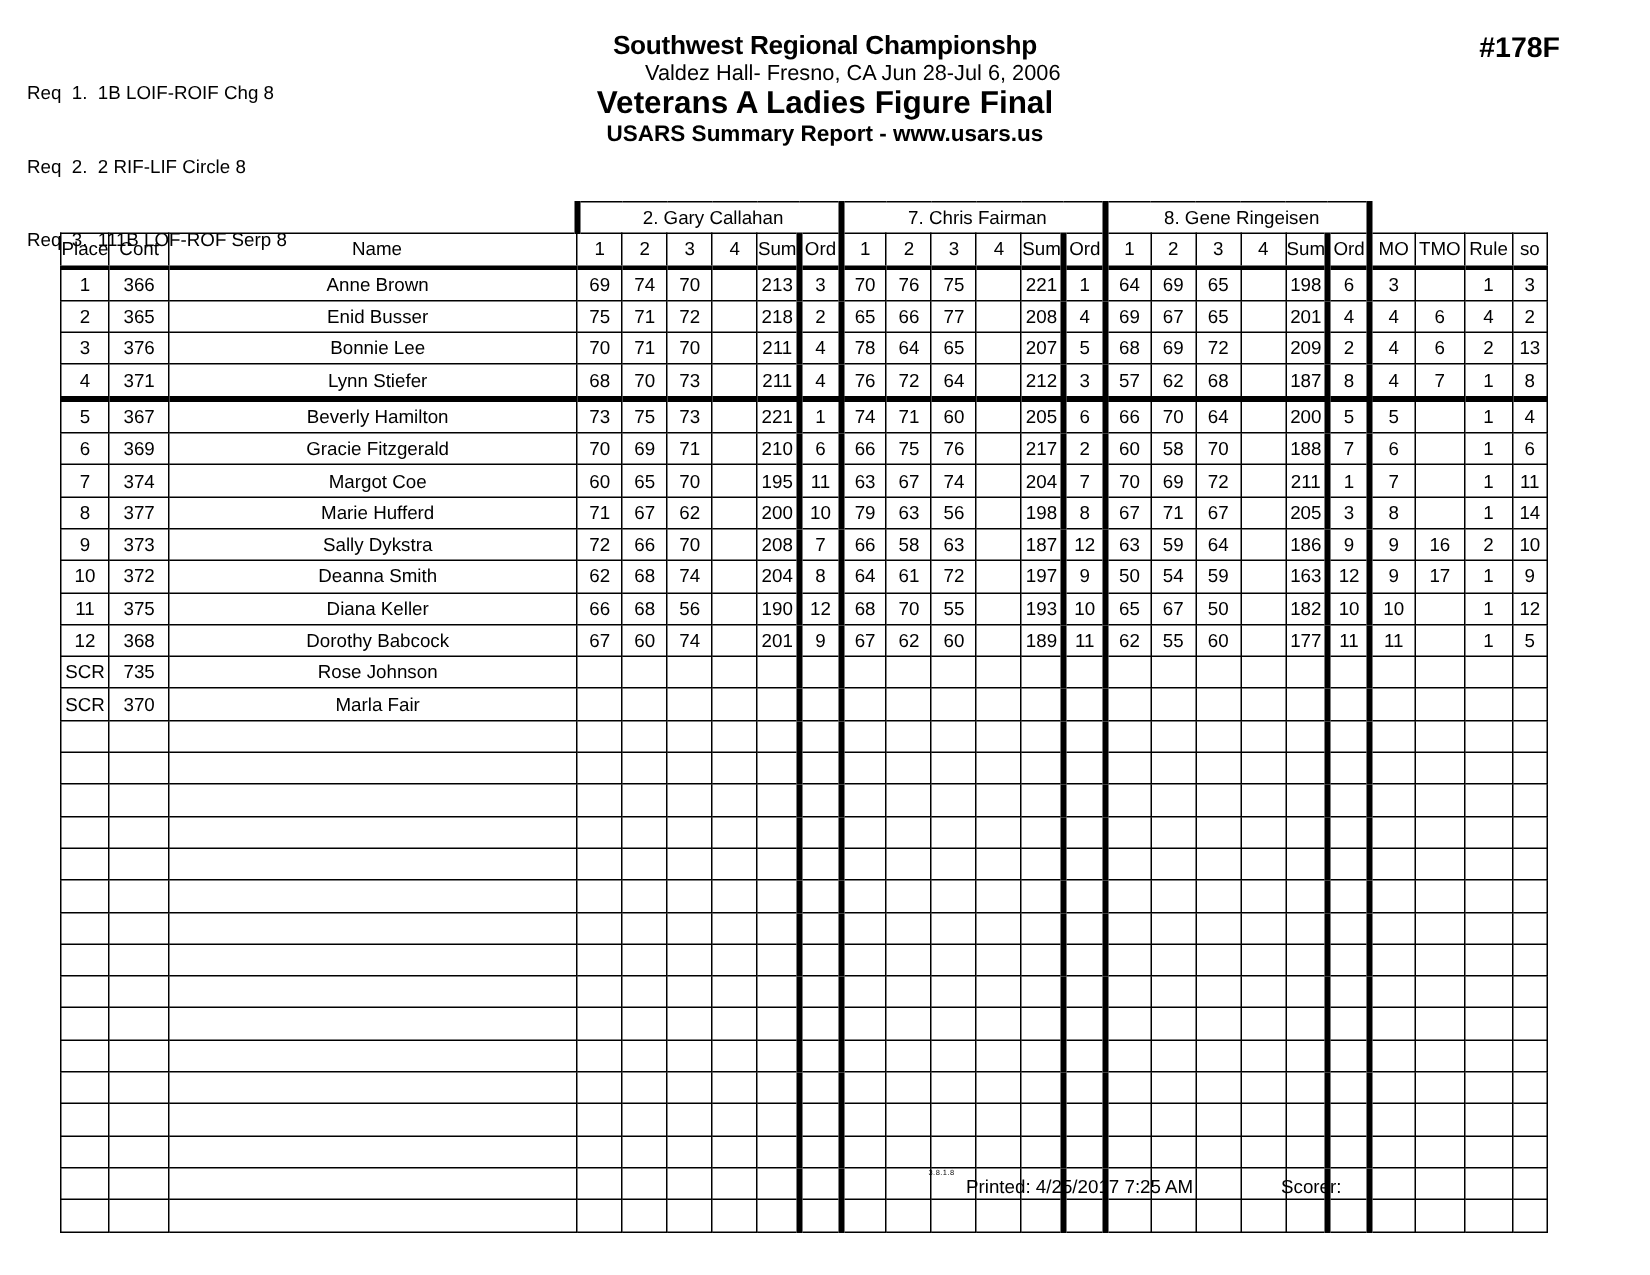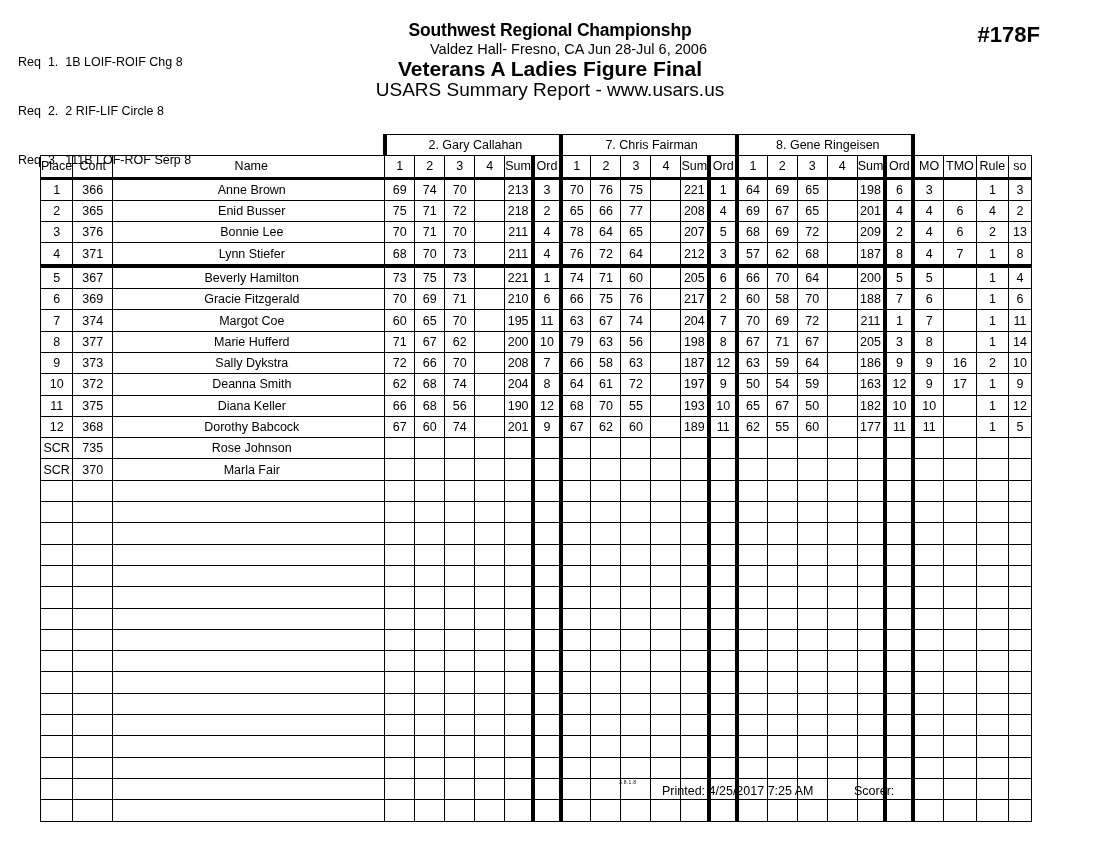--- a/index.html
+++ b/index.html
@@ -23,25 +23,25 @@
   #reqs div{white-space:pre;}
 
   
   #titleblock{
     position:absolute;left:0;top:20px;width:1100px;
     text-align:center;
   }
   #titleblock .t1{font-size:17.5px;font-weight:bold;letter-spacing:-0.2px;line-height:20px;}
   #titleblock .t2{font-size:14.5px;font-weight:normal;line-height:18px;padding-left:37px;}
   #titleblock .t3{font-size:21px;font-weight:bold;line-height:22px;}
-  #titleblock .t4{font-size:19px;font-weight:normal;line-height:20px;}
+  #titleblock .t4{font-size:15px;font-weight:bold;line-height:20px;}
 
   #sheetid{
     position:absolute;right:60px;top:22px;
-    font-size:22px;font-weight:bold;
+    font-size:19px;font-weight:bold;
   }
 
   
   #grid{
     position:absolute;left:24px;top:134px;
     border-collapse:collapse;
     table-layout:fixed;
     margin-left:16px;
   }
   #grid td,#grid th{
@@ -87,21 +87,21 @@
 
   
   #footer{
     position:absolute;left:24px;top:783px;width:1014px;
     font-size:12.5px;
   }
   #footer .tiny{
     position:absolute;left:595px;top:-4px;
     font-size:5px;color:#000;letter-spacing:0.3px;
   }
-  #footer .printed{position:absolute;left:620px;top:1px;margin-left:18px;}
+  #footer .printed{position:absolute;left:620px;top:1px;}
   #footer .scorer{position:absolute;left:830px;top:1px;}
 </style>
 </head>
 <body>
 
 <div id="reqs">
   <div>Req  1.  1B LOIF-ROIF Chg 8</div>
   <div>Req  2.  2 RIF-LIF Circle 8</div>
   <div>Req  3.  111B LOF-ROF Serp 8</div>
 </div>

